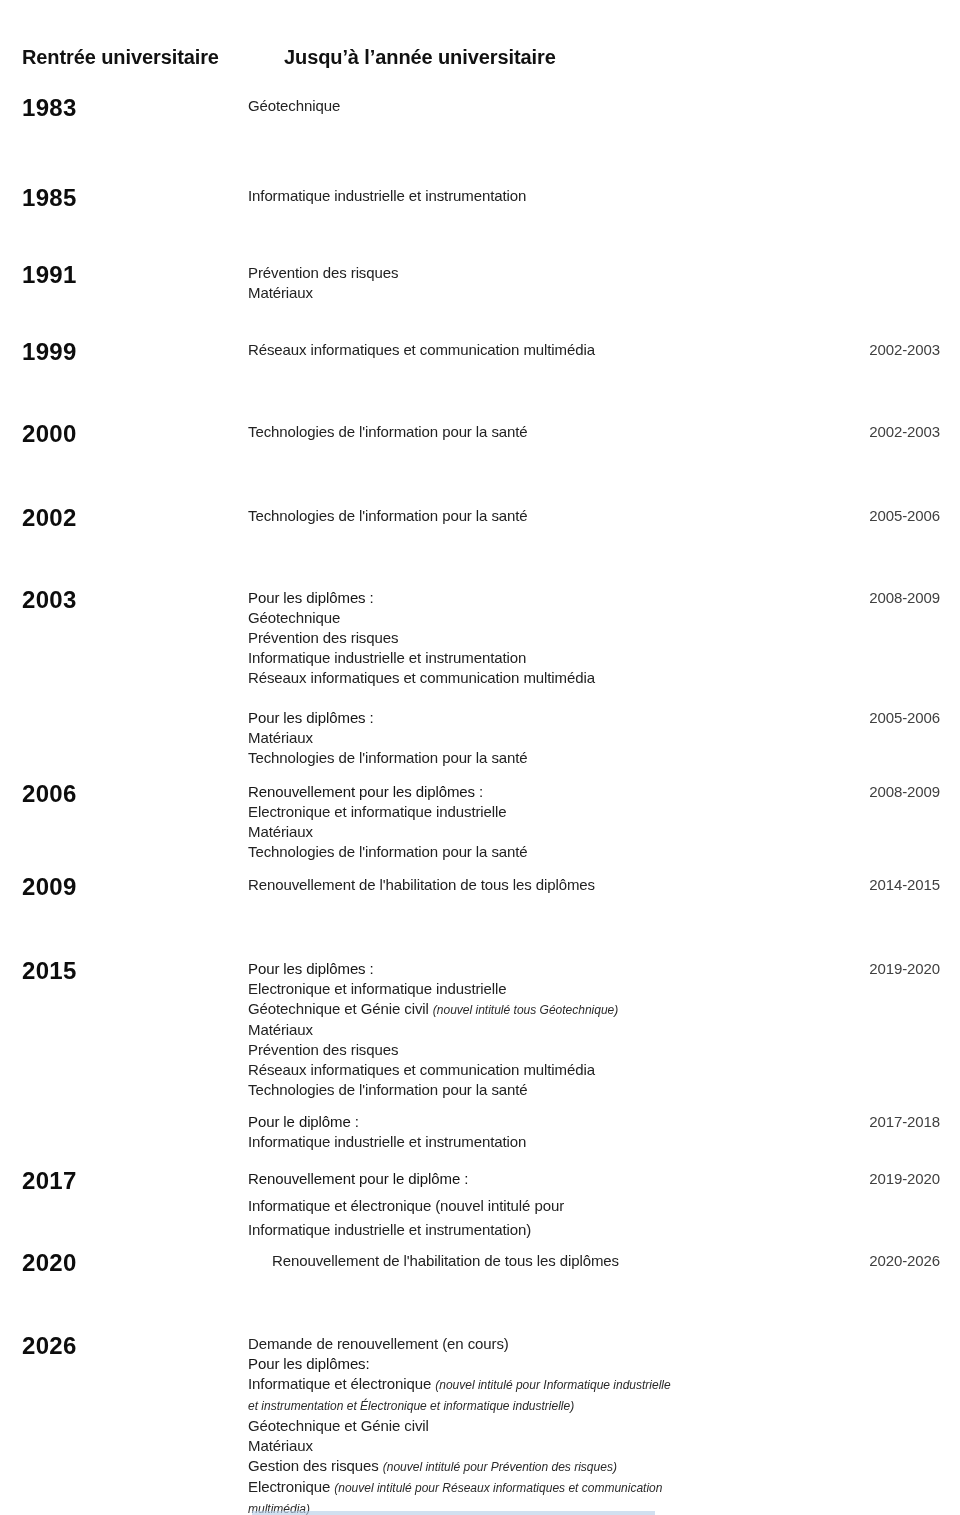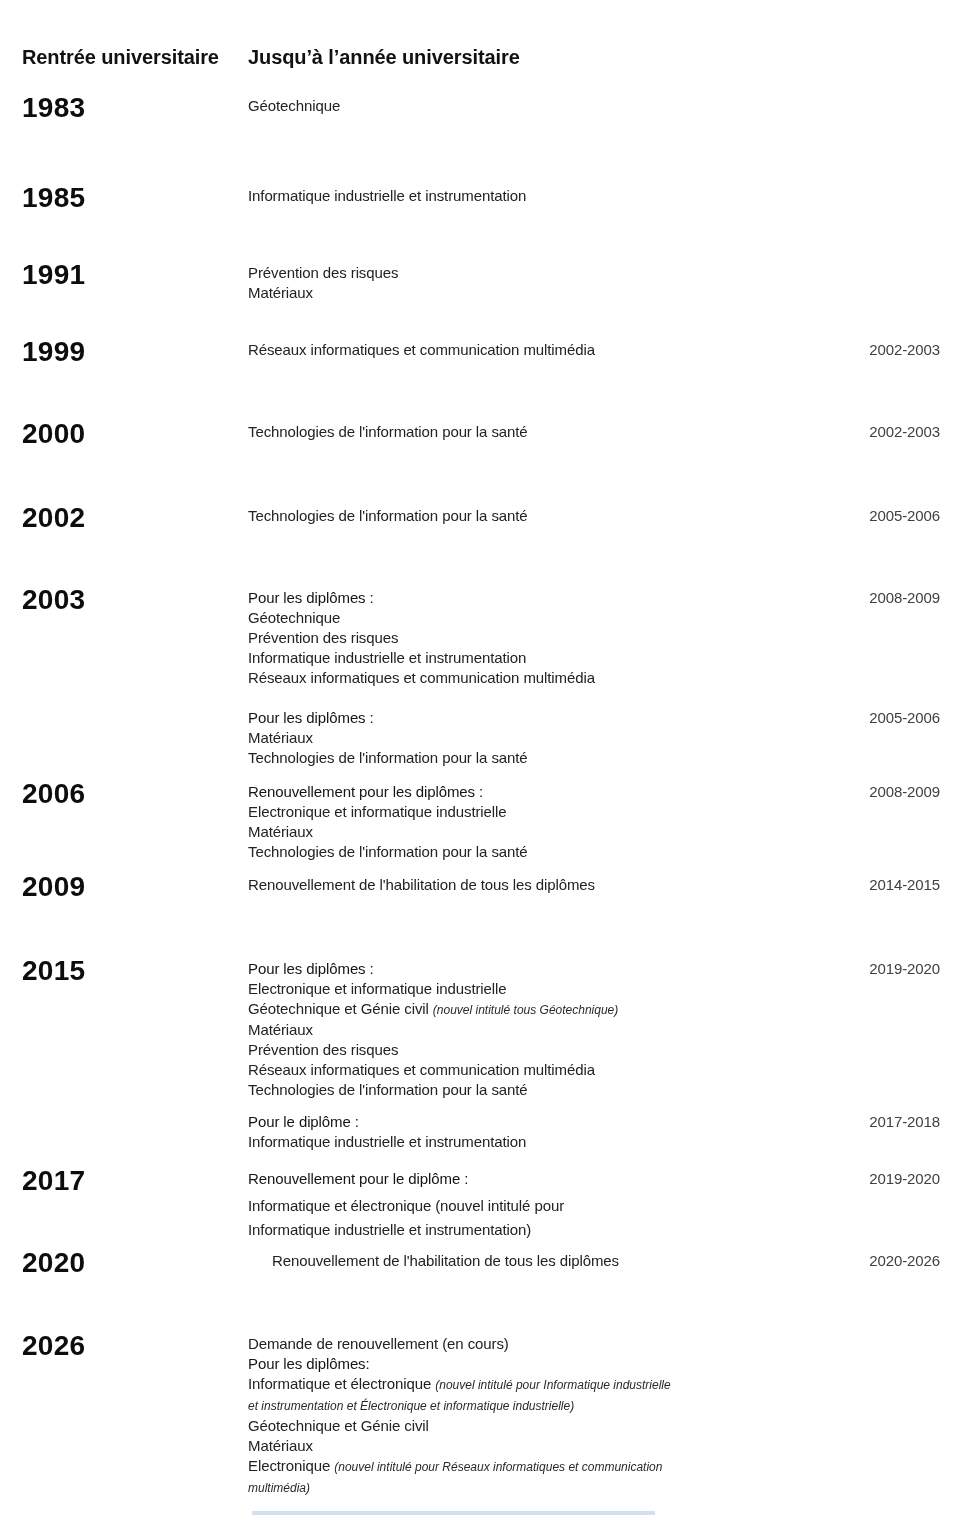--- a/index.html
+++ b/index.html
@@ -6,30 +6,30 @@
   html,body { background:#ffffff; }
   body {
     width:960px; height:1515px; position:relative; overflow:hidden;
     font-family:"Liberation Sans", sans-serif;
     color:#1c1c1c;
     letter-spacing:-0.1px;
   }
   .page { padding:45px 20px 0 22px; }
 
   
-  .table-header { display:flex; align-items:baseline; margin-bottom:26px; }
+  .table-header { display:flex; align-items:baseline; margin-bottom:26px;gap:36px; }
   .table-header .h { font-size:20px; font-weight:700; color:#111; line-height:25px; }
   .hdr-year { width:226px; flex:none; }
   .hdr-mid { flex:1; display:flex; }
   .hdr-diplomes { margin-left:147px; }
   .hdr-until { flex:none; }
 
   
   .row { display:grid; grid-template-columns:226px 1fr; align-items:start; }
-  .year { font-size:28px; font-weight:700; color:#0d0d0d; line-height:24px; letter-spacing:0.3px; }
+  .year { font-size:24px; font-weight:700; color:#0d0d0d; line-height:24px; letter-spacing:0.3px; }
   .blocks { min-width:0; }
   .block { display:flex; align-items:flex-start; }
   .block:not(:last-child) { margin-bottom:20px; }
   .block-lines { max-width:430px; flex:1; }
   .line { font-size:15px; line-height:20px; color:#222; }
   .line .lead { font-weight:400; color:#141414; }
   .note { font-style:italic; font-size:12px; color:#2a2a2a; letter-spacing:0; }
   .line.wrap { line-height:24px; max-width:400px; margin-top:5px; }
   .until { margin-left:auto; padding-left:12px; font-size:15px; line-height:20px;
            color:#404040; white-space:nowrap; text-align:right; }
@@ -225,20 +225,21 @@
       <div class="row">
         <div class="year">2026</div>
         <div class="blocks">
           <div class="block">
             <div class="block-lines">
               <div class="line"><span>Demande de renouvellement (en cours)</span></div>
               <div class="line"><span class="lead">Pour les diplômes:</span></div>
               <div class="line"><span>Informatique et électronique</span> <span class="note">(nouvel intitulé pour Informatique industrielle et instrumentation et Électronique et informatique industrielle)</span></div>
               <div class="line"><span>Géotechnique et Génie civil</span></div>
               <div class="line"><span>Matériaux</span></div>
+              <div class="line"><span>Gestion des risques</span> <span class="note">(nouvel intitulé pour Prévention des risques)</span></div>
               <div class="line"><span>Electronique</span> <span class="note">(nouvel intitulé pour Réseaux informatiques et communication multimédia)</span></div>
             </div>
           </div>
         </div>
       </div>
     </div>
 </div>
 
 <div class="cutoff-bar"></div>
 

